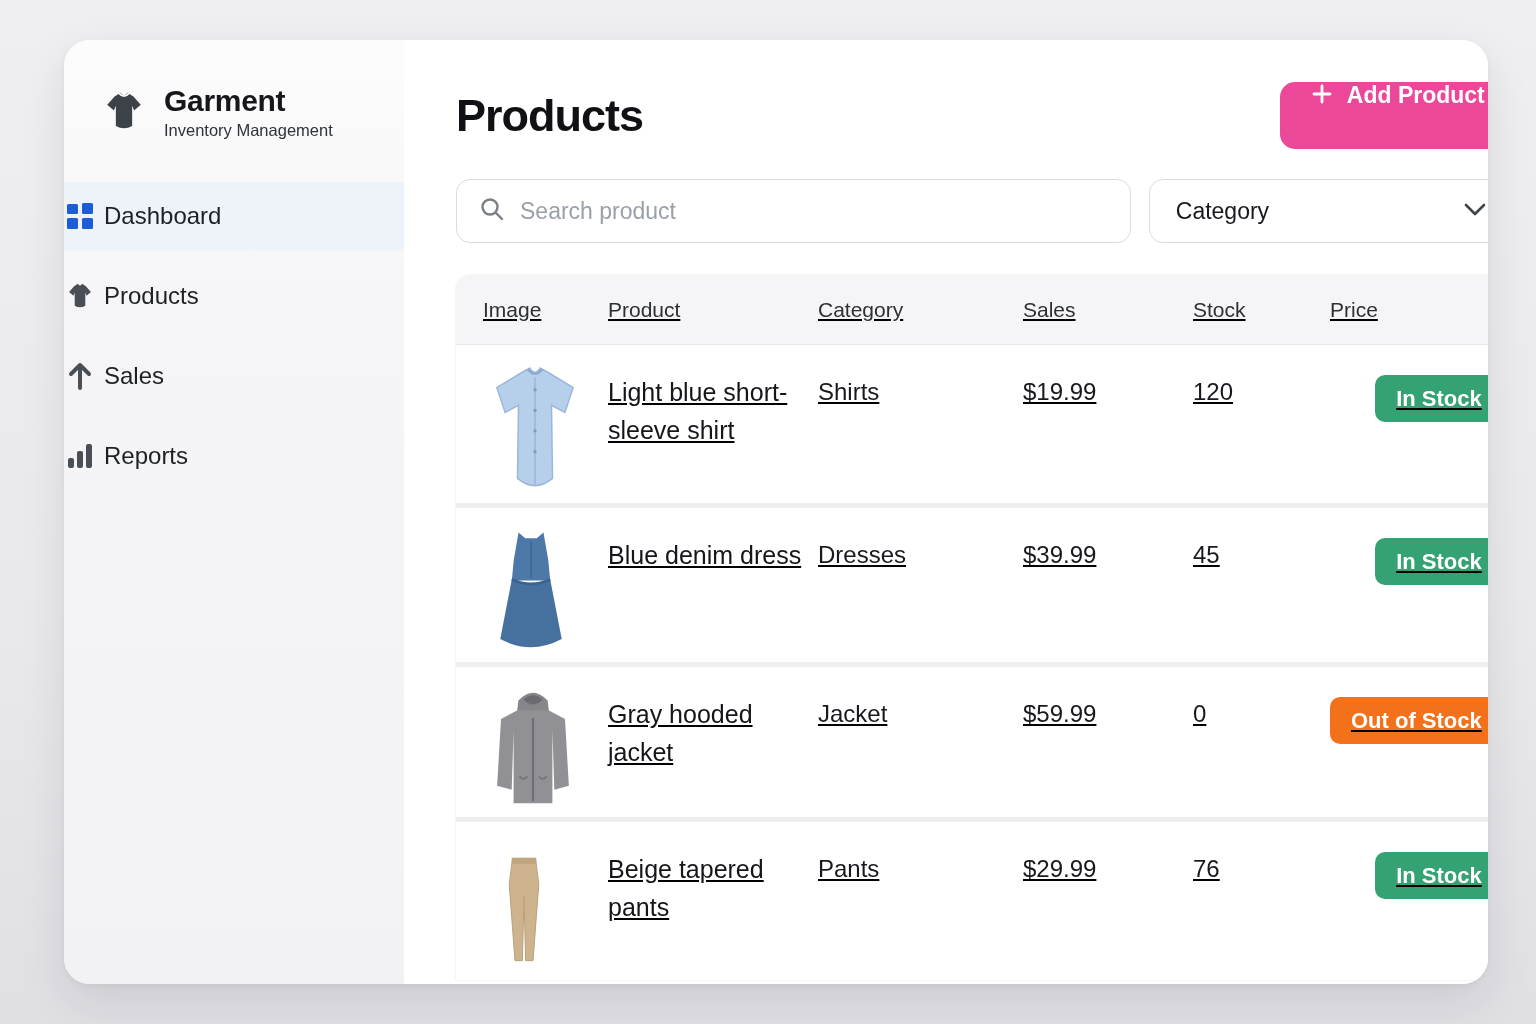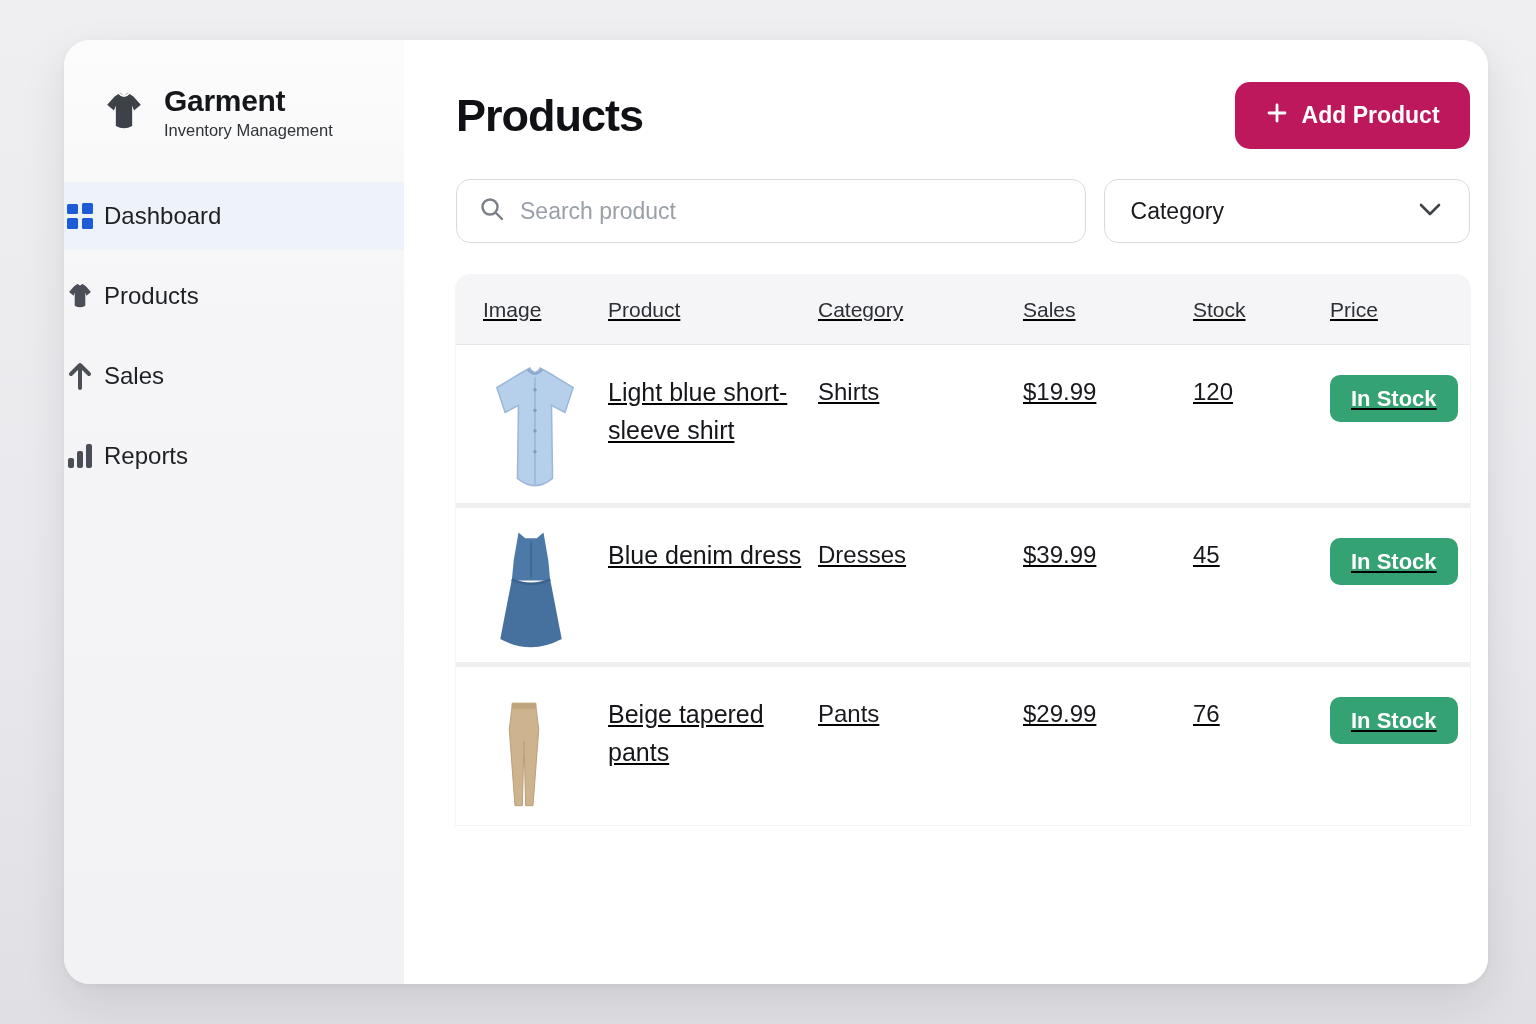--- a/index.html
+++ b/index.html
@@ -29,21 +29,21 @@
     cursor:pointer; font-size:24px; color:#1d2025;
   }
   .nav-item.active { background:#eef3fa; }
   .nav-icon { width:32px; display:flex; justify-content:center; }
   .nav-item + .nav-item { margin-top:12px; }
   
   .main { flex:1; padding:42px 50px 0 52px; background:#ffffff; }
   .title-row { display:flex; align-items:center; justify-content:space-between; }
   .page-title { font-size:45px; font-weight:800; color:#101114; letter-spacing:-1px; }
   .add-btn {
-    display:flex; align-items:center; gap:13px; background:#be185d; color:#fff;
+    display:flex; align-items:flex-start; gap:13px; background:#ec4899; color:#fff;
     border:none; border-radius:15px; height:67px; padding:0 30px;
     font-size:23px; font-weight:700; cursor:pointer;
     font-family:"Liberation Sans",sans-serif;
   }
   
   .filter-row { display:flex; gap:18px; margin-top:30px; }
   .search-box {
     flex:1; height:64px; border:1.5px solid #d9dade; border-radius:14px;
     display:flex; align-items:center; padding-left:22px; gap:15px; background:#fff;
   }
@@ -214,20 +214,37 @@
                 </svg></span></div>
     <div class="cell-product">Blue denim dress</div>
     <div class="cell-category">Dresses</div>
     <div class="cell-price">$39.99</div>
     <div class="cell-stock">45</div>
     <div class="cell-status">
       <span class="badge" style="background: rgb(53, 162, 115);">In Stock</span>
     </div>
   </div>
 
+  <div class="t-grid t-row">
+    <div class="cell-image"><span class="img-slot"><svg width="100" height="126" viewBox="0 0 100 130">
+                  <path d="M35 14 Q50 -2 65 14 L67 30 Q50 39 33 30 Z" fill="#85858a"></path>
+                  <path d="M40 13 Q50 4 60 13 Q50 23 40 13 Z" fill="#6a6a70"></path>
+                  <path d="M34 24 L66 24 L83 33 L87 102 L72 106 L70 44 L70 120 L30 120 L30 44 L28 106 L13 102 L17 33 Z" fill="#909095"></path>
+                  <line x1="50" y1="32" x2="50" y2="118" stroke="#6e6e74" stroke-width="2.2"></line>
+                  <path d="M36 92 Q40 98 44 92" fill="none" stroke="#75757b" stroke-width="2"></path>
+                  <path d="M56 92 Q60 98 64 92" fill="none" stroke="#75757b" stroke-width="2"></path>
+                </svg></span></div>
+    <div class="cell-product">Gray hooded jacket</div>
+    <div class="cell-category">Jacket</div>
+    <div class="cell-price">$59.99</div>
+    <div class="cell-stock">0</div>
+    <div class="cell-status">
+      <span class="badge" style="background: rgb(244, 113, 28);">Out of Stock</span>
+    </div>
+  </div>
 
   <div class="t-grid t-row">
     <div class="cell-image"><span class="img-slot"><svg width="82" height="134" viewBox="0 0 100 132">
                   <path d="M36 4 L64 4 L68 36 L61 129 L52 129 L50 50 L48 129 L39 129 L32 36 Z" fill="#cdb38e" stroke="#b99f78" stroke-width="1.2"></path>
                   <rect x="35" y="4" width="30" height="7" fill="#c0a67e"></rect>
                 </svg></span></div>
     <div class="cell-product">Beige tapered pants</div>
     <div class="cell-category">Pants</div>
     <div class="cell-price">$29.99</div>
     <div class="cell-stock">76</div>

